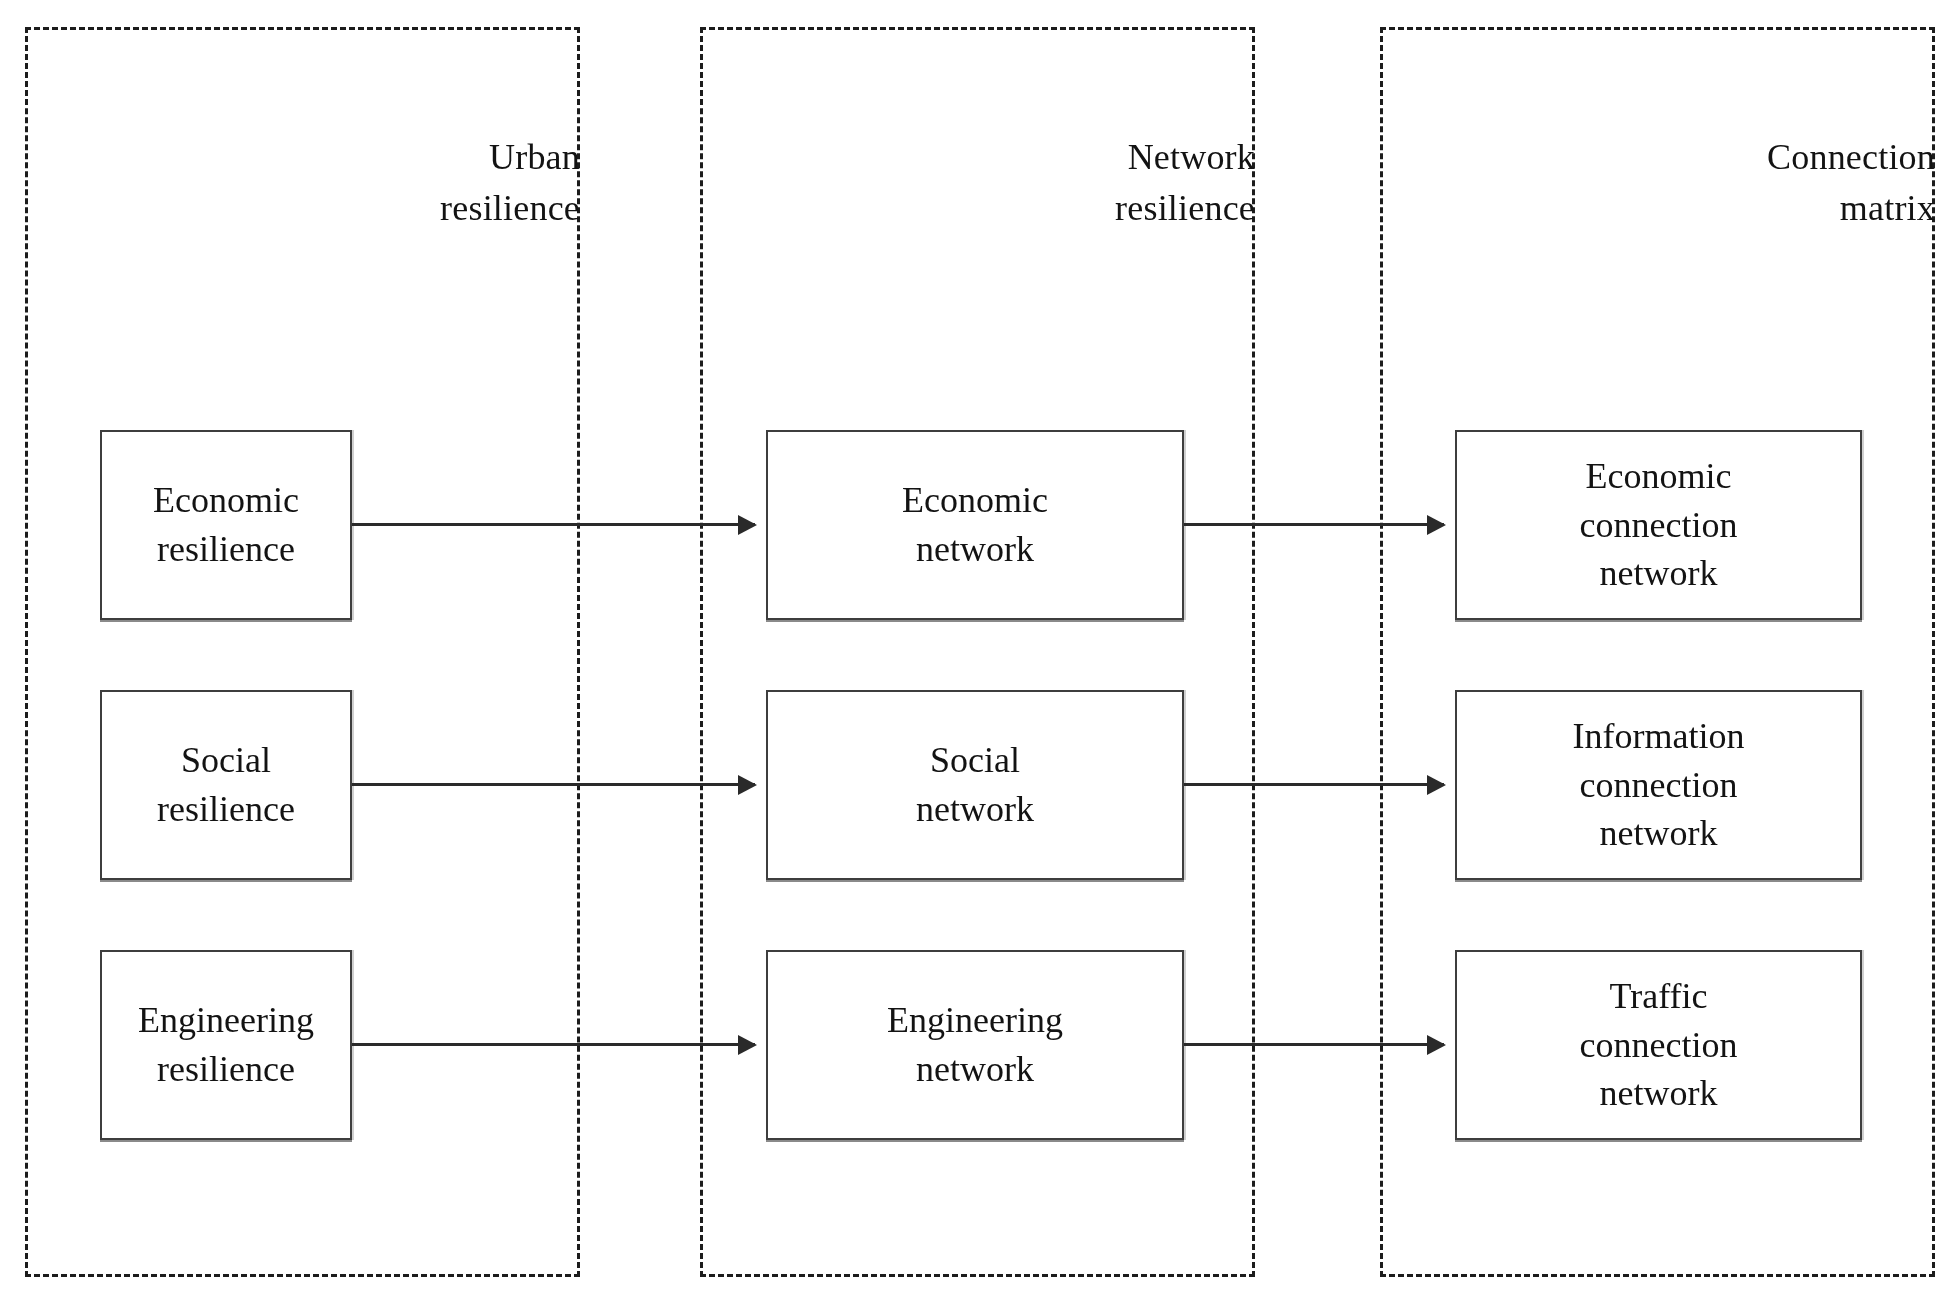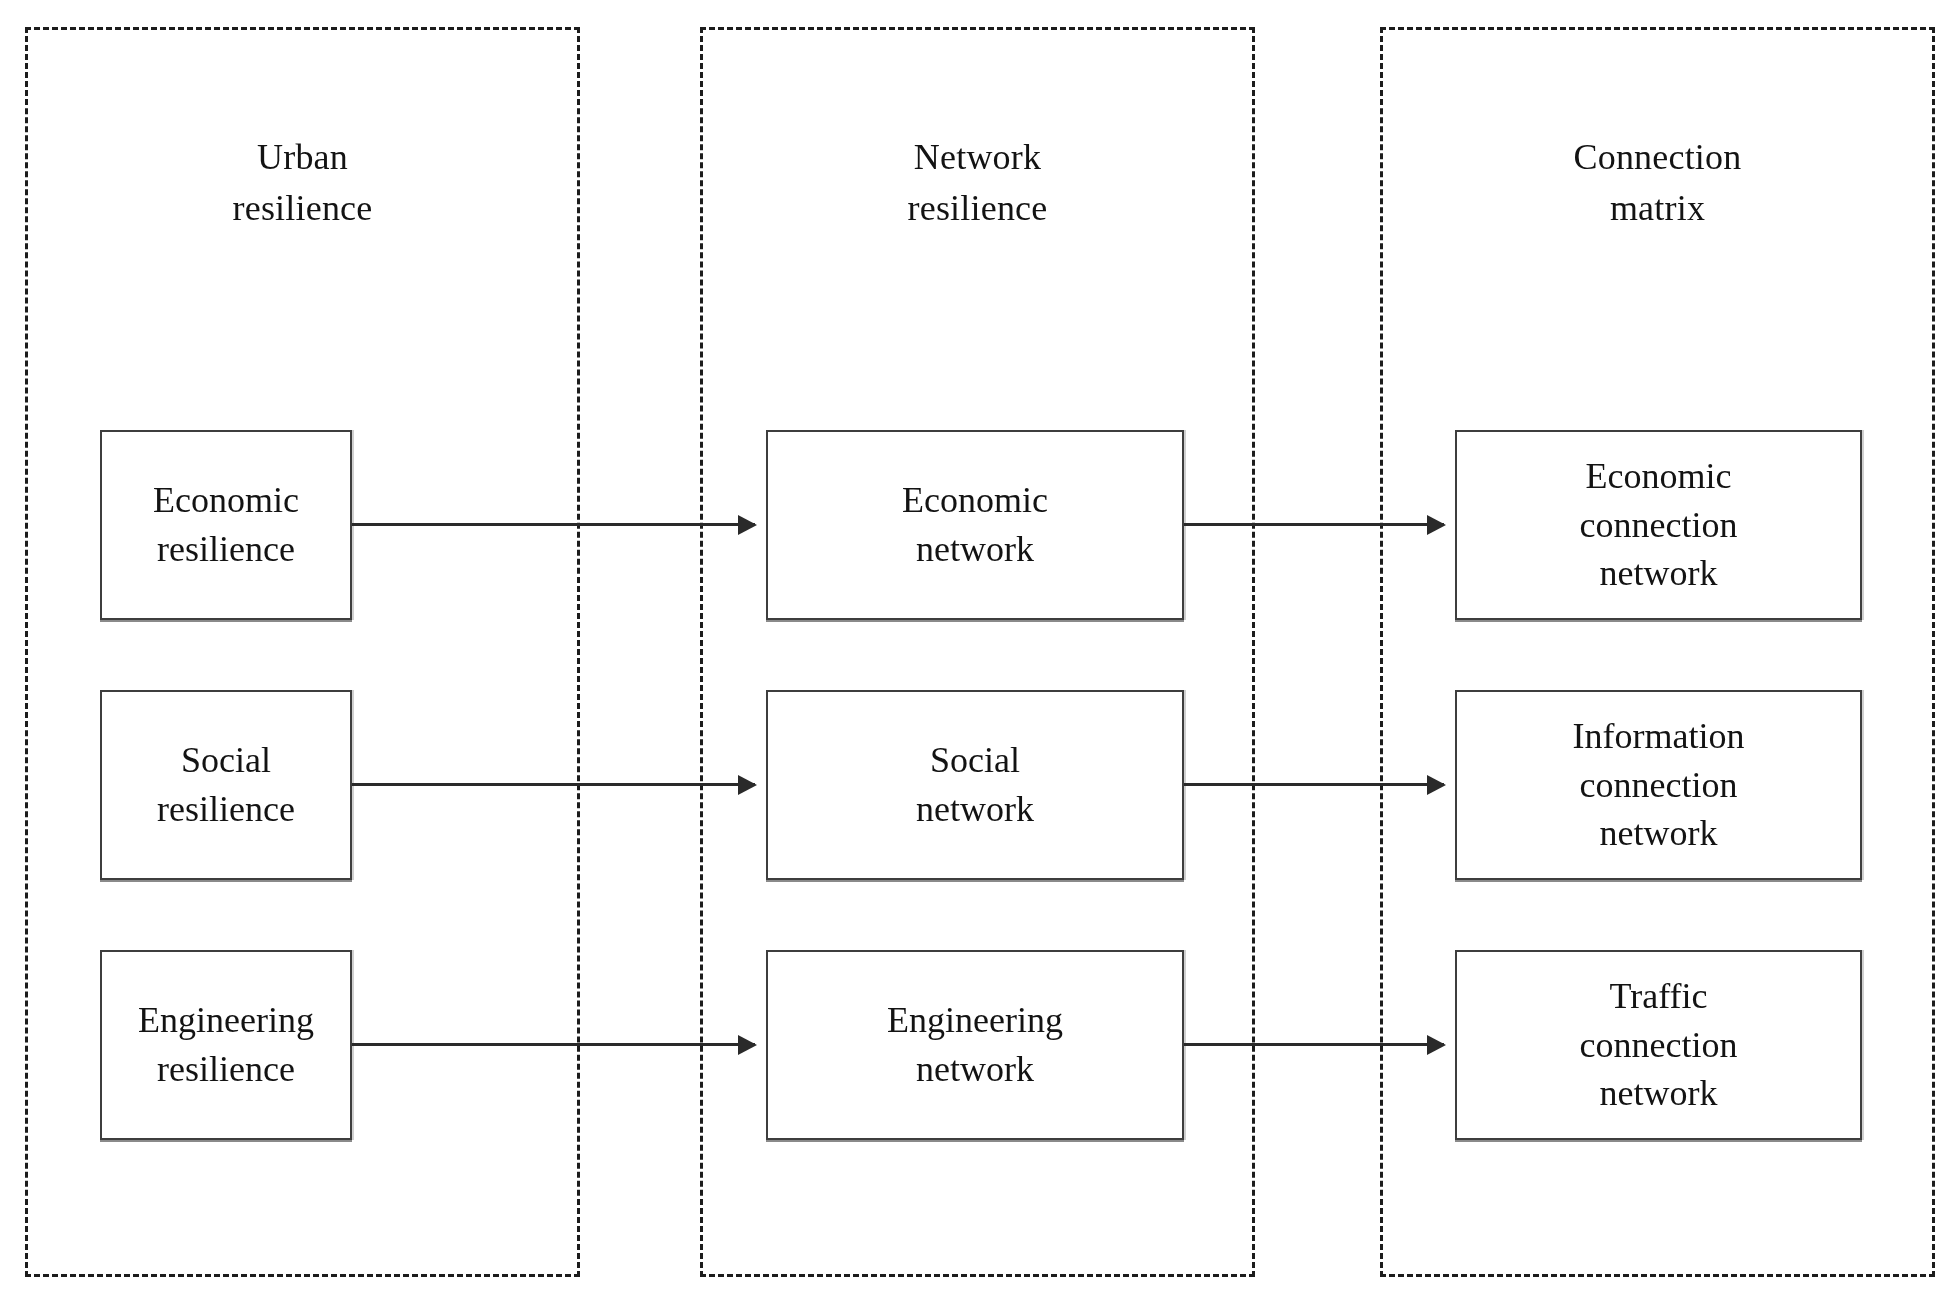--- a/index.html
+++ b/index.html
@@ -30,21 +30,21 @@
     background: transparent;
   }
   #panel-1 { left: 25px;   width: 555px; }
   #panel-2 { left: 700px;  width: 555px; }
   #panel-3 { left: 1380px; width: 555px; }
 
   
   .panel-title {
     position: absolute;
     top: 132px;
-    text-align: center;
+    text-align: right;
     font-size: 36px;
     line-height: 1.42;
     letter-spacing: 0.2px;
     color: #131313;
     white-space: pre-line;
   }
   #title-1 { left: 25px;   width: 555px; }
   #title-2 { left: 700px;  width: 555px; }
   #title-3 { left: 1380px; width: 555px; }
 

